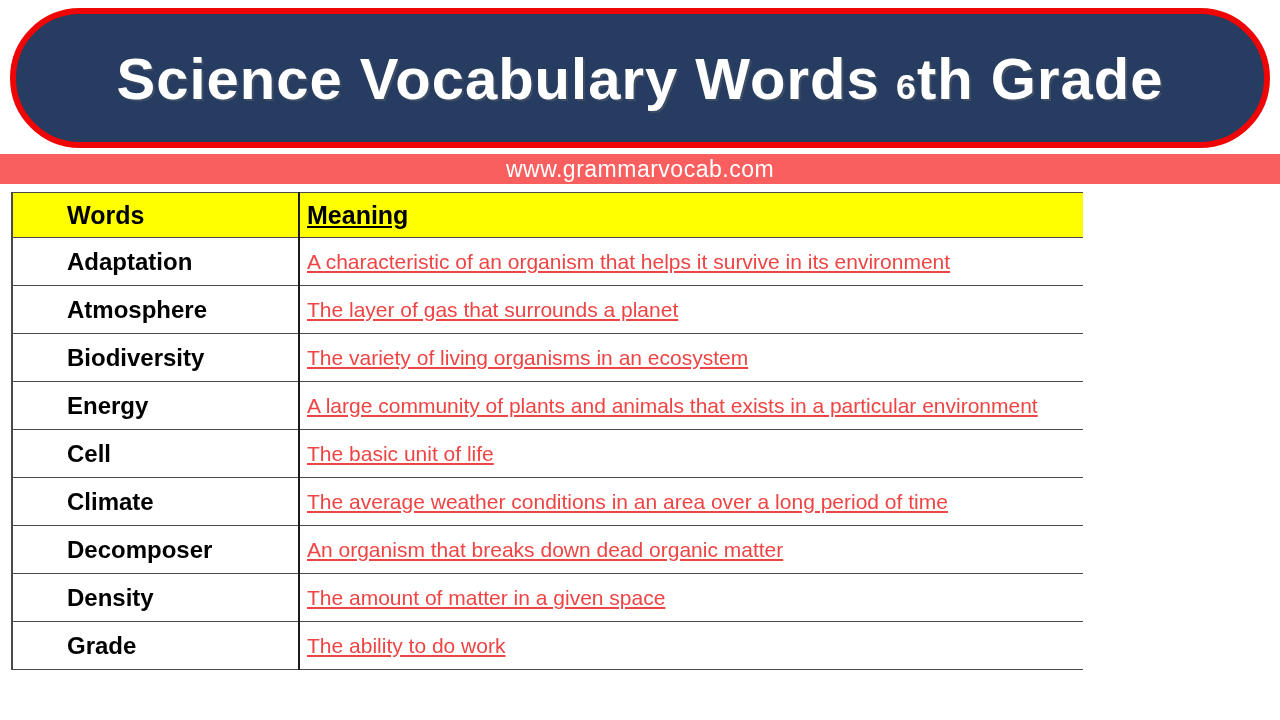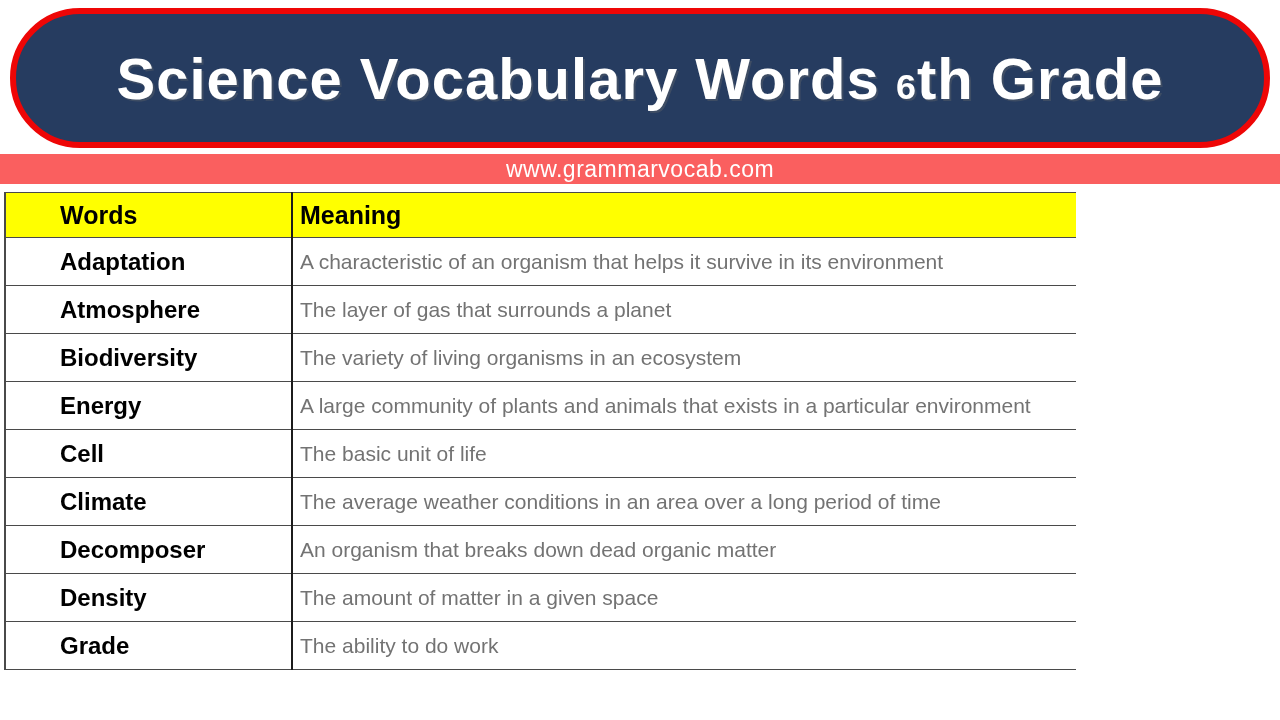--- a/index.html
+++ b/index.html
@@ -58,21 +58,21 @@
   }
   .url-text {
     color: #ffffff;
     font-size: 23px;
     letter-spacing: 0.5px;
   }
 
   
   .vocab-table {
     position: absolute;
-    left: 4px;
+    left: 11px;
     top: 192px;
     width: 1072px;
     border-collapse: collapse;
     table-layout: fixed;
   }
   .vocab-table col.word-col { width: 287px; }
   .vocab-table th, .vocab-table td {
     border-top: 1px solid #4a4a4a;
     border-bottom: 1px solid #4a4a4a;
     box-sizing: border-box;
@@ -82,40 +82,41 @@
   }
   .vocab-table th:first-child,
   .vocab-table td:first-child {
     border-left: 2px solid #4a4a4a;
     border-right: 2px solid #1c1c1c;
     padding-left: 54px;
   }
   .vocab-table th:last-child,
   .vocab-table td:last-child {
     padding-left: 7px;
+    text-decoration: underline;
   }
   .vocab-table thead tr {
     height: 45px;
     background: #FFFF00;
   }
   .vocab-table thead th {
     text-align: left;
     font-size: 25px;
     font-weight: bold;
     color: #000000;
   }
   .vocab-table tbody tr { height: 48px; background: #ffffff; }
   .vocab-table td.word {
     font-weight: bold;
     font-size: 24px;
     color: #000000;
   }
   .vocab-table td.meaning {
     font-size: 21px;
-    color: #737373;
+    color: #ef4444;
   }
 </style>
 </head>
 <body>
 
 <div class="stage">
 
   <div class="banner">
     <h1 class="banner-title" style="margin:4px;">
       <span>Science Vocabulary Words</span><span class="grade-wrap"><span class="grade-num">6</span><span>th Grade</span></span>

